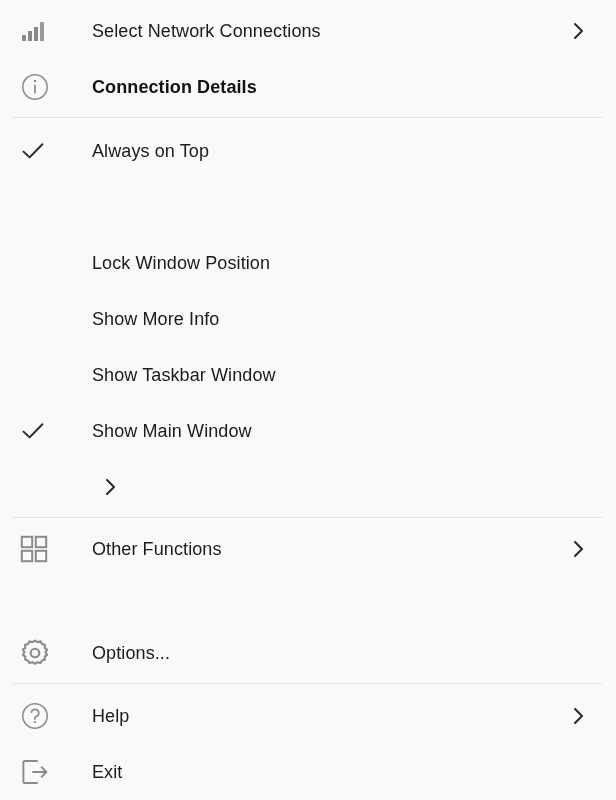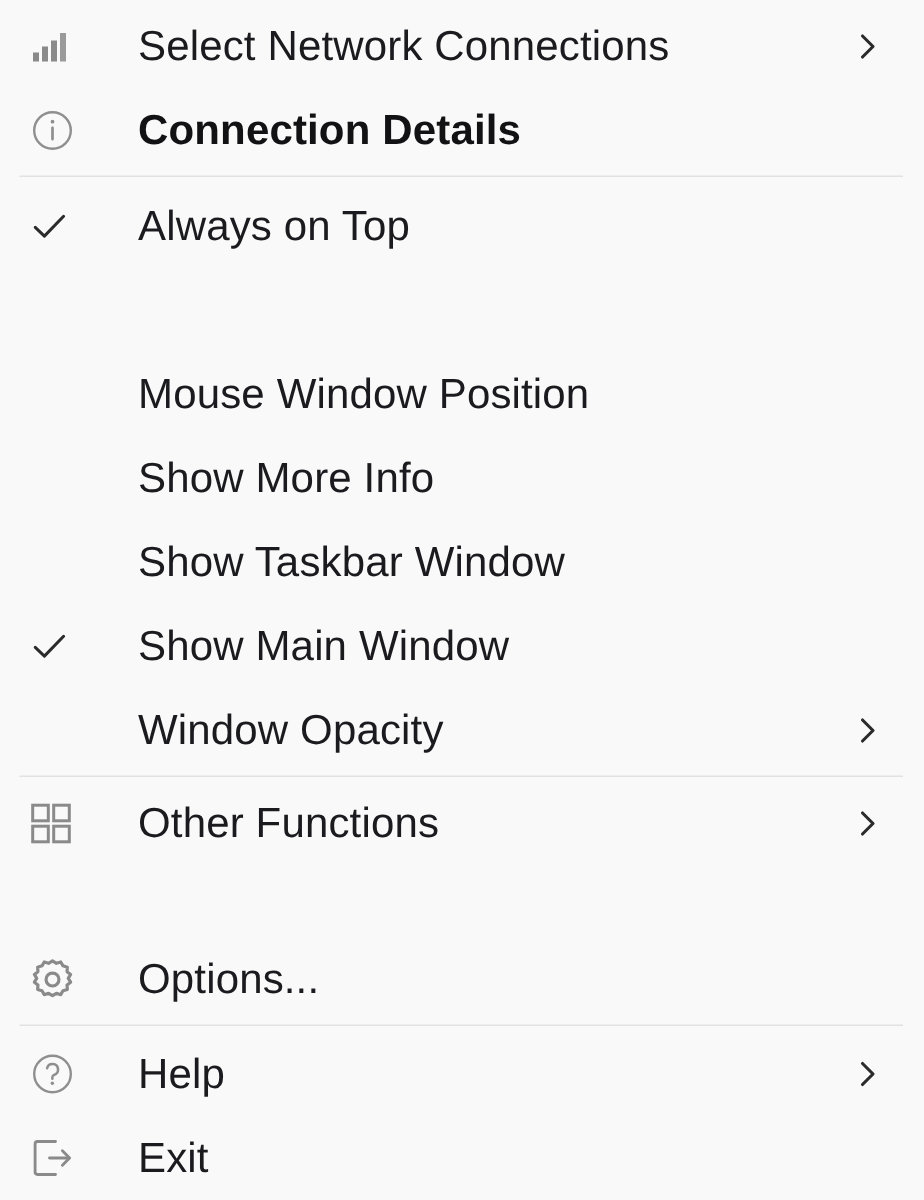--- a/index.html
+++ b/index.html
@@ -48,21 +48,21 @@
     height: 100%;
     display: flex;
     align-items: center;
     justify-content: flex-start;
     padding-left: 20px;
     box-sizing: border-box;
   }
 
   .menu-item .label {
     flex: 1 1 auto;
-    font-size: 28px;
+    font-size: 18px;
     line-height: 1;
     color: #1b1b1f;
     letter-spacing: 0.1px;
     white-space: nowrap;
   }
 
   .menu-item .label.bold {
     font-weight: bold;
     color: #121214;
   }
@@ -170,21 +170,21 @@
       <span class="submenu-arrow"></span>
     </div>
 
     <div class="menu-item">
       <span class="gutter"></span>
       <span class="submenu-arrow"></span>
     </div>
 
     <div class="menu-item">
       <span class="gutter"></span>
-      <span class="label">Mouse Window Position</span>
+      <span class="label">Lock Window Position</span>
       <span class="submenu-arrow"></span>
     </div>
 
     <div class="menu-item">
       <span class="gutter"></span>
       <span class="label">Show More Info</span>
       <span class="submenu-arrow"></span>
     </div>
 
     <div class="menu-item">
@@ -200,21 +200,20 @@
             <path d="M3.5 13.6 L9.6 19.4 L22.4 6.2" fill="none" stroke="#2b2b2b" stroke-width="2" stroke-linecap="round" stroke-linejoin="round"></path>
           </svg>
         </span>
       </span>
       <span class="label">Show Main Window</span>
       <span class="submenu-arrow"></span>
     </div>
 
     <div class="menu-item">
       <span class="gutter"></span>
-      <span class="label">Window Opacity</span>
       <span class="submenu-arrow">
         <svg width="16" height="24" viewBox="0 0 16 24" aria-hidden="true">
           <path d="M4 5 L11 12 L4 19" fill="none" stroke="#2b2b2b" stroke-width="2.1" stroke-linecap="round" stroke-linejoin="round"></path>
         </svg>
       </span>
     </div>
 
   </div>
 
   <div class="sep-wrap">

